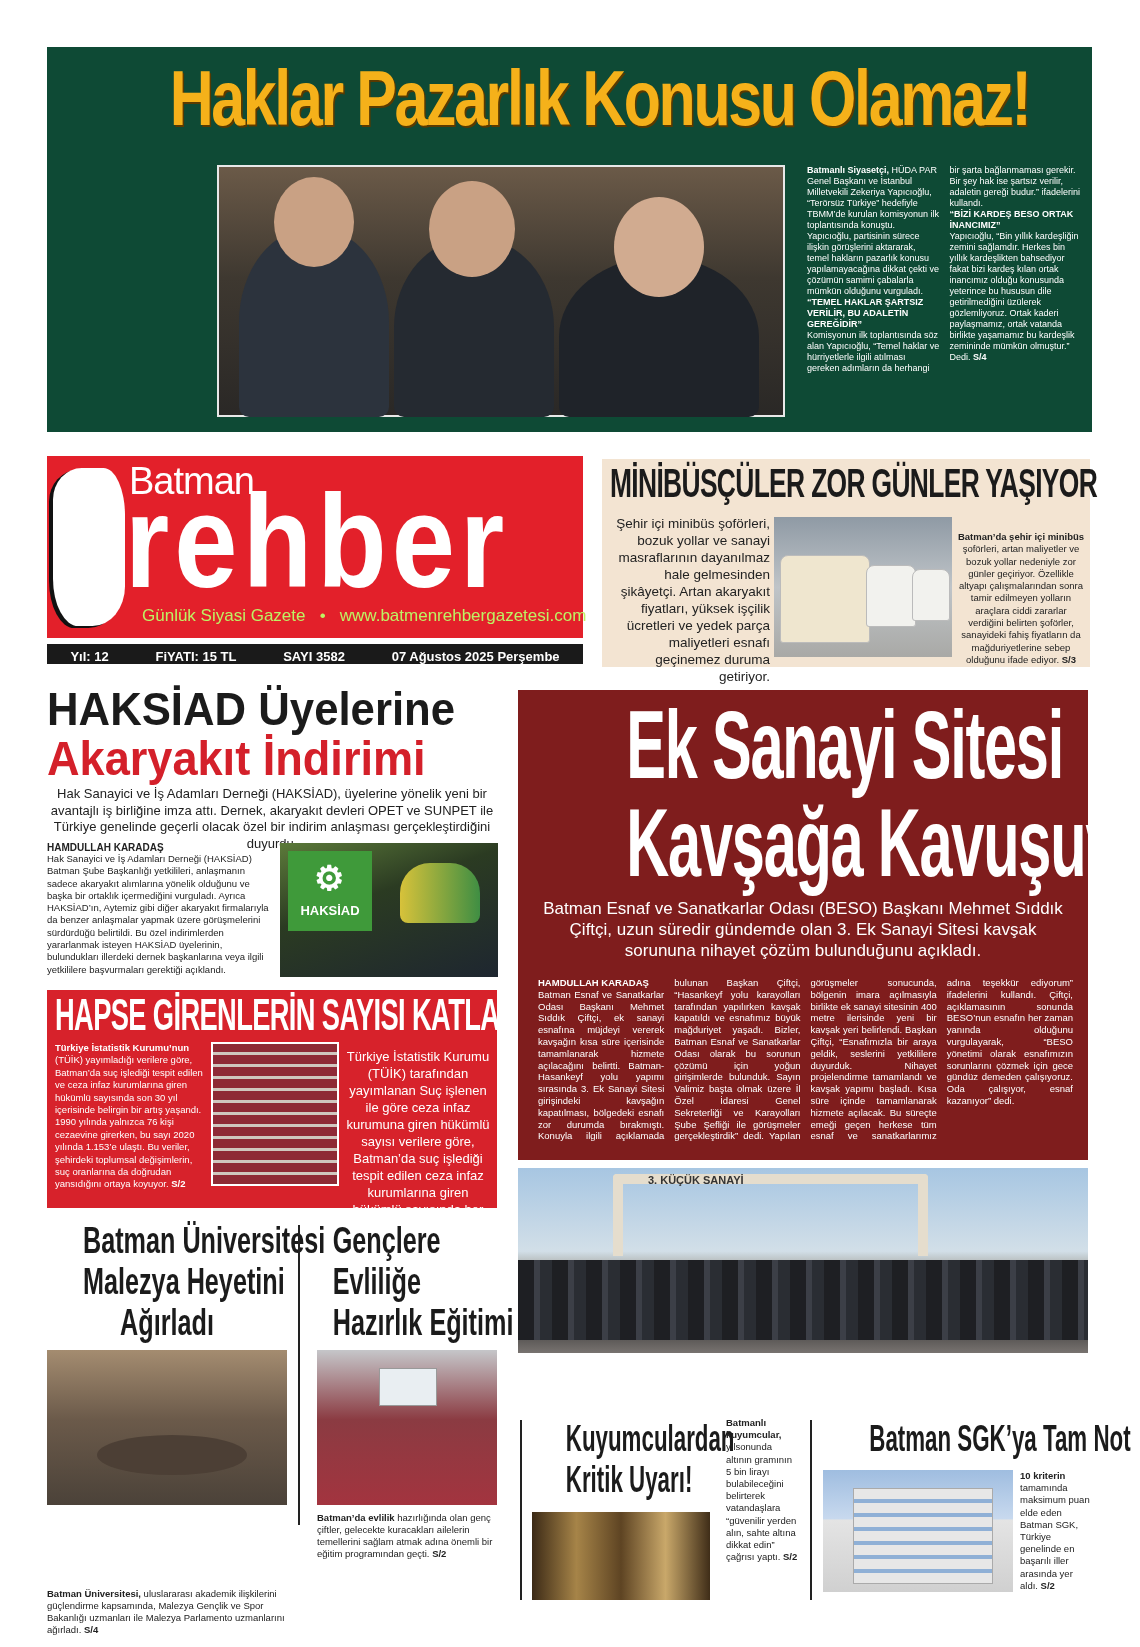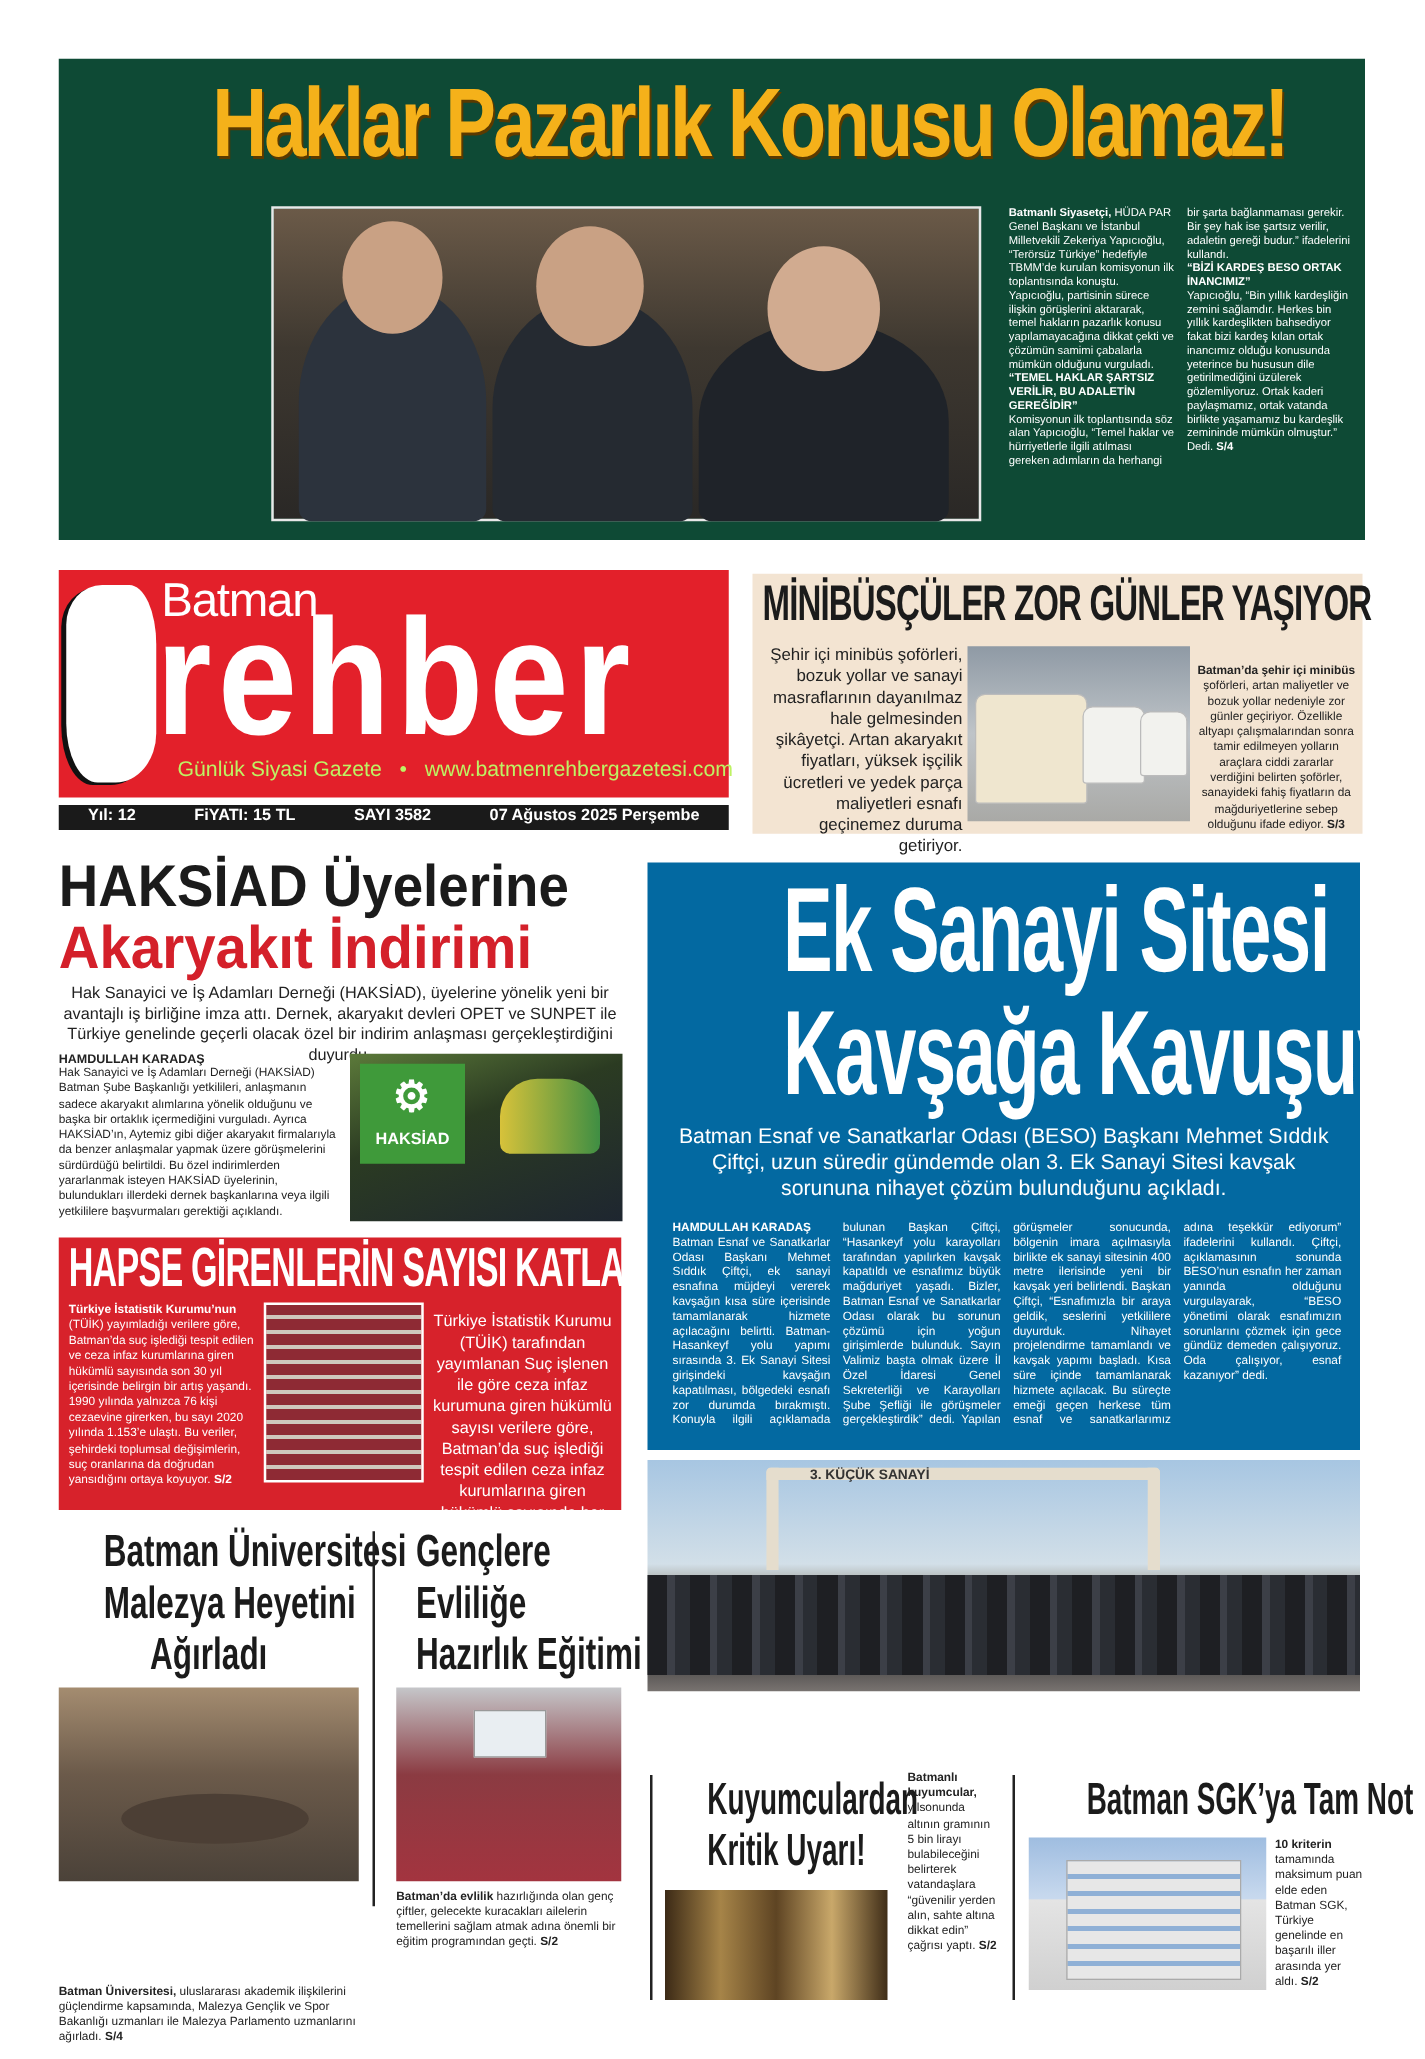--- a/index.html
+++ b/index.html
@@ -13,21 +13,21 @@
 .person{position:absolute;border-radius:50% 50% 10px 10px;background:#2b2f36}
 .head{position:absolute;border-radius:50%;background:#c9a184}
 #top-body{position:absolute;left:760px;top:118px;width:275px;color:#fff;font-size:9px;line-height:11px;column-count:2;column-gap:10px}
 #top-body b{font-weight:bold}
 
 #mast{left:47px;top:456px;width:536px;height:182px;background:#e3202a}
 #mast-map{position:absolute;left:6px;top:12px;width:72px;height:158px;background:#fff;border-radius:40% 30% 45% 35%/20% 30% 25% 30%;box-shadow:-4px 2px 0 #111}
 #mast-batman{position:absolute;left:82px;top:4px;color:#fff;font-size:38px;letter-spacing:-1px}
 #mast-rehber{position:absolute;left:78px;top:26px;color:#fff;font-size:132px;font-weight:bold;letter-spacing:6px;line-height:120px;transform:scaleX(.86);transform-origin:left top}
 #mast-sub{position:absolute;left:95px;top:150px;color:#bef264;font-size:17px;white-space:nowrap}
-#infobar{left:47px;top:644px;width:536px;height:20px;background:#1a1a1a;color:#fff;font-size:13px;font-weight:bold;display:flex;justify-content:space-around;align-items:flex-start}
+#infobar{left:47px;top:644px;width:536px;height:20px;background:#1a1a1a;color:#fff;font-size:13px;font-weight:bold;display:flex;justify-content:space-around;align-items:flex-end}
 
 #mini{left:602px;top:459px;width:488px;height:208px;background:#f3e4d2}
 #mini-title{position:absolute;left:8px;top:2px;font-size:40px;font-weight:bold;color:#1b1b1b;letter-spacing:-1px;transform:scaleX(.66);transform-origin:left top;white-space:nowrap}
 #mini-lede{position:absolute;left:8px;top:56px;width:160px;font-size:13.5px;line-height:17px;text-align:right;color:#222}
 #mini-photo{position:absolute;left:172px;top:58px;width:178px;height:140px;background:linear-gradient(180deg,#8f9aa5 0%,#bfc4c8 50%,#a9a9a6 100%)}
 .bus{position:absolute;background:#f2f2ee;border-radius:8px 8px 3px 3px;border:1px solid #bbb}
 #mini-body{position:absolute;left:355px;top:72px;width:128px;font-size:9.5px;line-height:12.3px;text-align:center;color:#222}
 
 #hak-title1{left:47px;top:681px;font-size:47px;font-weight:bold;color:#1b1b1b;white-space:nowrap;transform:scaleX(.93);transform-origin:left top}
 #hak-title2{left:47px;top:731px;font-size:48px;font-weight:bold;color:#d4202a;white-space:nowrap;transform:scaleX(.94);transform-origin:left top}
@@ -36,21 +36,21 @@
 #hak-body{left:47px;top:853px;width:228px;font-size:9.5px;line-height:12.3px}
 #hak-photo{left:280px;top:843px;width:218px;height:134px;background:linear-gradient(160deg,#5c7a3a 0%,#2b3b22 40%,#1e2630 100%)}
 #hak-logo{position:absolute;left:8px;top:8px;width:84px;height:80px;background:#3f9a3a;color:#fff;font-size:13px;font-weight:bold;text-align:center;padding-top:52px}
 
 #hapse{left:47px;top:990px;width:450px;height:218px;background:#d7222b}
 #hapse-title{position:absolute;left:8px;top:0;font-size:44px;font-weight:bold;color:#fff;white-space:nowrap;transform:scaleX(.62);transform-origin:left top;letter-spacing:-1px}
 #hapse-body{position:absolute;left:8px;top:52px;width:150px;font-size:9.5px;line-height:12.4px;color:#fff}
 #hapse-photo{position:absolute;left:164px;top:52px;width:128px;height:144px;background:repeating-linear-gradient(0deg,#8e2a34 0 9px,#cfc7bd 9px 12px);border:2px solid #fff}
 #hapse-right{position:absolute;left:298px;top:58px;width:146px;font-size:13px;line-height:17px;text-align:center;color:#fff}
 
-#ek{left:518px;top:690px;width:570px;height:470px;background:#0369a1}
+#ek{left:518px;top:690px;width:570px;height:470px;background:#7f1d1d}
 #ek-title1{position:absolute;left:0;top:0;width:570px;text-align:center;font-size:96px;font-weight:bold;color:#fff;transform:scaleX(.62);transform-origin:center top;white-space:nowrap;letter-spacing:-2px}
 #ek-title2{position:absolute;left:0;top:98px;width:570px;text-align:center;font-size:96px;font-weight:bold;color:#fff;transform:scaleX(.62);transform-origin:center top;white-space:nowrap;letter-spacing:-2px}
 #ek-lede{position:absolute;left:20px;top:208px;width:530px;font-size:17px;line-height:21px;text-align:center;color:#fff}
 #ek-body{position:absolute;left:20px;top:287px;width:535px;font-size:9.5px;line-height:11.8px;color:#fff;column-count:4;column-gap:10px;text-align:justify}
 #ek-photo{left:518px;top:1168px;width:570px;height:185px;background:linear-gradient(180deg,#a7c6e2 0%,#d2dfe8 45%,#8c8577 60%,#2d2d2d 80%,#787370 100%)}
 #ek-gate{position:absolute;left:95px;top:6px;width:315px;height:82px;border:10px solid #e5ddcd;border-bottom:none;border-radius:4px 4px 0 0}
 #ek-gate-label{position:absolute;left:130px;top:6px;font-size:11px;font-weight:bold;color:#333}
 
 .vsep{position:absolute;width:2px;background:#222}
 #uni-title{left:47px;top:1220px;width:240px;text-align:center;font-size:36px;font-weight:bold;line-height:41px;color:#1b1b1b}

